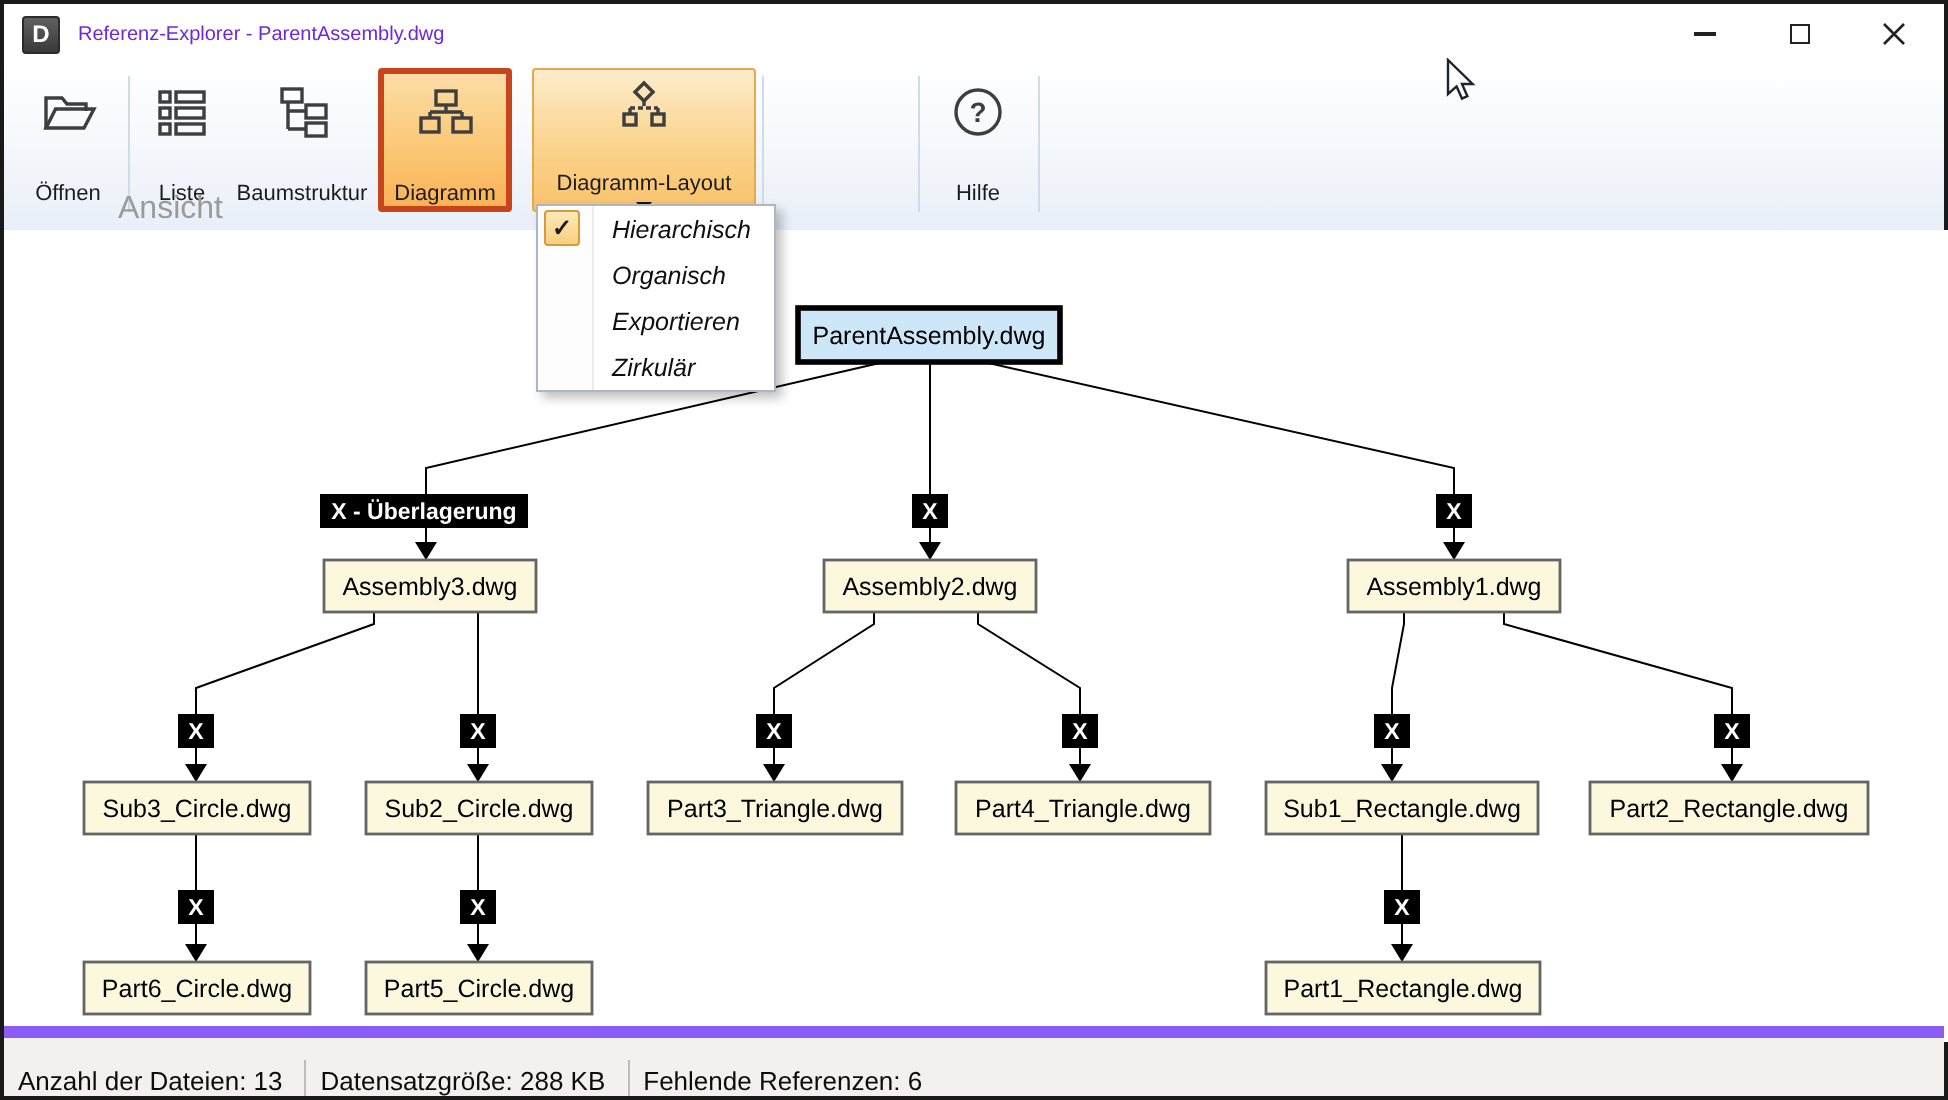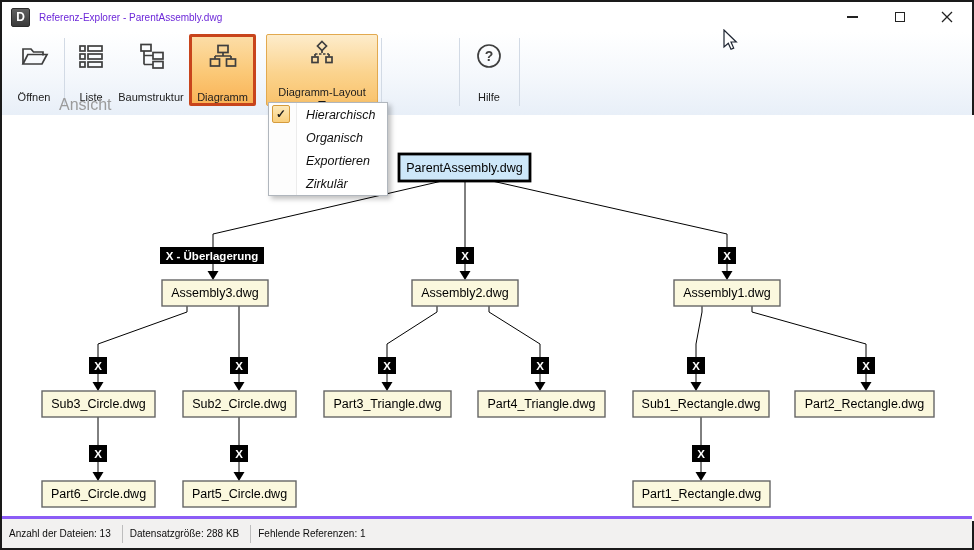--- a/index.html
+++ b/index.html
@@ -46,22 +46,22 @@
   .menu-gutter{width:27px;border-right:1px solid #ececec;background:#fdfdfd;position:relative;flex:none;}
   .menu-check{position:absolute;left:3px;top:2px;width:18px;height:18px;box-sizing:border-box;
         background:linear-gradient(#fde9ba,#f9cf7d);border:1px solid #d59b3c;border-radius:2px;
         display:flex;align-items:center;justify-content:center;font-size:12px;font-weight:bold;color:#1d1d1d;}
   .menu-label{padding-left:9px;font-size:12.5px;color:#0f0f0f;display:flex;align-items:center;font-style:italic;}
 
   
   .canvas{position:absolute;top:113px;left:0;width:974px;height:406px;background:#fff;}
 
   
-  .statusbar{position:absolute;left:0;right:0;bottom:0;height:29px;background:#f2f1f0;border-top:3px solid #8b5cf6;
-             display:flex;align-items:center;font-size:10px;color:#0c0c0c;}
+  .statusbar{position:absolute;left:0;right:0;bottom:0;height:29px;background:#f2f1f0;border-top:6px solid #8b5cf6;
+             display:flex;align-items:flex-end;font-size:13px;color:#0c0c0c;}
   .sb-item{padding:0 11px 0 7px;white-space:nowrap;}
   .sb-sep{width:1px;height:18px;background:#bdbdbd;flex:none;}
 
   
   .cursor{position:absolute;left:721px;top:27px;z-index:100;pointer-events:none;}
 </style>
 </head>
 <body>
 
 <div class="window">
@@ -314,20 +314,20 @@
         <div class="menu-gutter"></div>
         <div class="menu-label">Zirkulär</div>
       </div>
     </div>
 
   <div class="statusbar">
     <div class="sb-item">Anzahl der Dateien: 13</div>
     <div class="sb-sep"></div>
     <div class="sb-item">Datensatzgröße: 288 KB</div>
     <div class="sb-sep"></div>
-    <div class="sb-item">Fehlende Referenzen: 1</div>
+    <div class="sb-item">Fehlende Referenzen: 6</div>
   </div>
 
   <svg class="cursor" width="20" height="24" viewBox="0 0 20 24">
     <polygon points="1,1 1,18 5.3,14.2 8,20.3 10.7,19.1 8,13 13.3,13" fill="#fff" stroke="#1c2330" stroke-width="1.2"></polygon>
   </svg>
 
 </div>
 
 </body></html>

